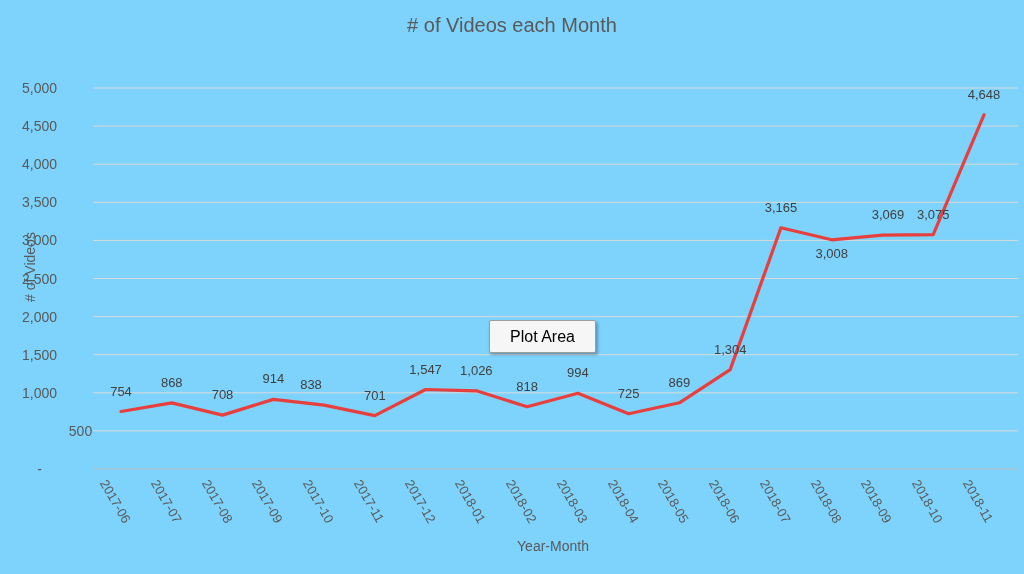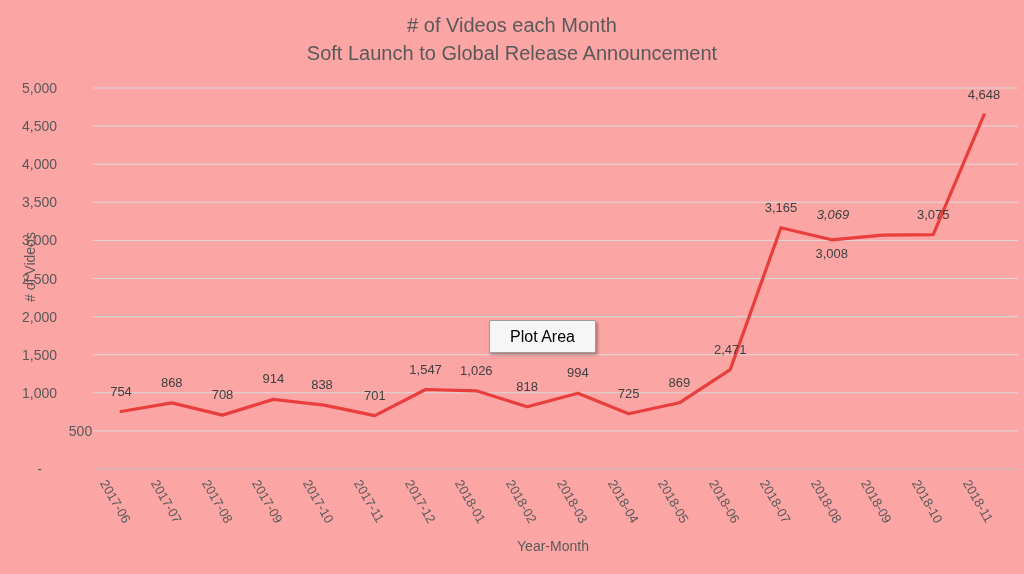--- a/index.html
+++ b/index.html
@@ -1,20 +1,20 @@
 <!DOCTYPE html>
 <html><head>
 <meta charset="utf-8">
 <style>
   html, body { margin: 0; padding: 0; background: #ffffff; }
   .chart-canvas {
     position: relative;
     width: 1024px;
     height: 574px;
-    background: #fca5a5;
+    background: #7dd3fc;
     font-family: "Liberation Sans", sans-serif;
     overflow: hidden;
   }
   .title-block {
     position: absolute;
     top: 11px;
     left: 0;
     width: 1024px;
     text-align: center;
     color: #595959;
@@ -85,21 +85,20 @@
     z-index: 5;
   }
 </style>
 </head>
 <body>
 
 <div class="chart-canvas">
 
   <div class="title-block">
     <div># of Videos each Month</div>
-    <div>Soft Launch to Global Release Announcement</div>
   </div>
 
   <svg id="plot-svg" viewBox="0 0 1024 574">
       <line x1="93" x2="1018" y1="469" y2="469" stroke="#bfbfbf" stroke-width="1"></line>
       <line x1="93" x2="1018" y1="430.9" y2="430.9" stroke="#d9d9d9" stroke-width="1"></line>
       <line x1="93" x2="1018" y1="392.8" y2="392.8" stroke="#d9d9d9" stroke-width="1"></line>
       <line x1="93" x2="1018" y1="354.7" y2="354.7" stroke="#d9d9d9" stroke-width="1"></line>
       <line x1="93" x2="1018" y1="316.6" y2="316.6" stroke="#d9d9d9" stroke-width="1"></line>
       <line x1="93" x2="1018" y1="278.5" y2="278.5" stroke="#d9d9d9" stroke-width="1"></line>
       <line x1="93" x2="1018" y1="240.4" y2="240.4" stroke="#d9d9d9" stroke-width="1"></line>
@@ -141,32 +140,32 @@
       <div class="x-tick-label" style="left: 820.706px; top: 477px;">2018-08</div>
       <div class="x-tick-label" style="left: 871.471px; top: 477px;">2018-09</div>
       <div class="x-tick-label" style="left: 922.235px; top: 477px;">2018-10</div>
       <div class="x-tick-label" style="left: 973px; top: 477px;">2018-11</div>
     </div>
   <div id="data-labels">
       <div class="data-label" style="left: 121px; top: 390.545px;">754</div>
       <div class="data-label" style="left: 171.765px; top: 381.858px;">868</div>
       <div class="data-label" style="left: 222.529px; top: 394.05px;">708</div>
       <div class="data-label" style="left: 273.294px; top: 378.353px;">914</div>
-      <div class="data-label" style="left: 322px; top: 384.144px;">838</div>
+      <div class="data-label" style="left: 311px; top: 384.144px;">838</div>
       <div class="data-label" style="left: 374.824px; top: 394.584px;">701</div>
       <div class="data-label" style="left: 425.588px; top: 368.523px;">1,547</div>
       <div class="data-label" style="left: 476.353px; top: 369.819px;">1,026</div>
       <div class="data-label" style="left: 527.118px; top: 385.668px;">818</div>
       <div class="data-label" style="left: 577.882px; top: 372.257px;">994</div>
       <div class="data-label" style="left: 628.647px; top: 392.755px;">725</div>
       <div class="data-label" style="left: 679.412px; top: 381.782px;">869</div>
-      <div class="data-label" style="left: 730.176px; top: 348.635px;">2,471</div>
+      <div class="data-label" style="left: 730.176px; top: 348.635px;">1,304</div>
       <div class="data-label" style="left: 780.941px; top: 206.827px; text-align: right;">3,165</div>
       <div class="data-label" style="left: 831.706px; top: 218.79px; margin-top: 34px;">3,008</div>
-      <div class="data-label" style="left: 833px; top: 214.142px; font-style: italic;">3,069</div>
+      <div class="data-label" style="left: 888px; top: 214.142px;">3,069</div>
       <div class="data-label" style="left: 933.235px; top: 213.685px;">3,075</div>
       <div class="data-label" style="left: 984px; top: 93.8224px;">4,648</div>
     </div>
 
   <div class="y-axis-title"># of Videos</div>
   <div class="x-axis-title">Year-Month</div>
 
   <div class="plot-tooltip">Plot Area</div>
 
 </div>

